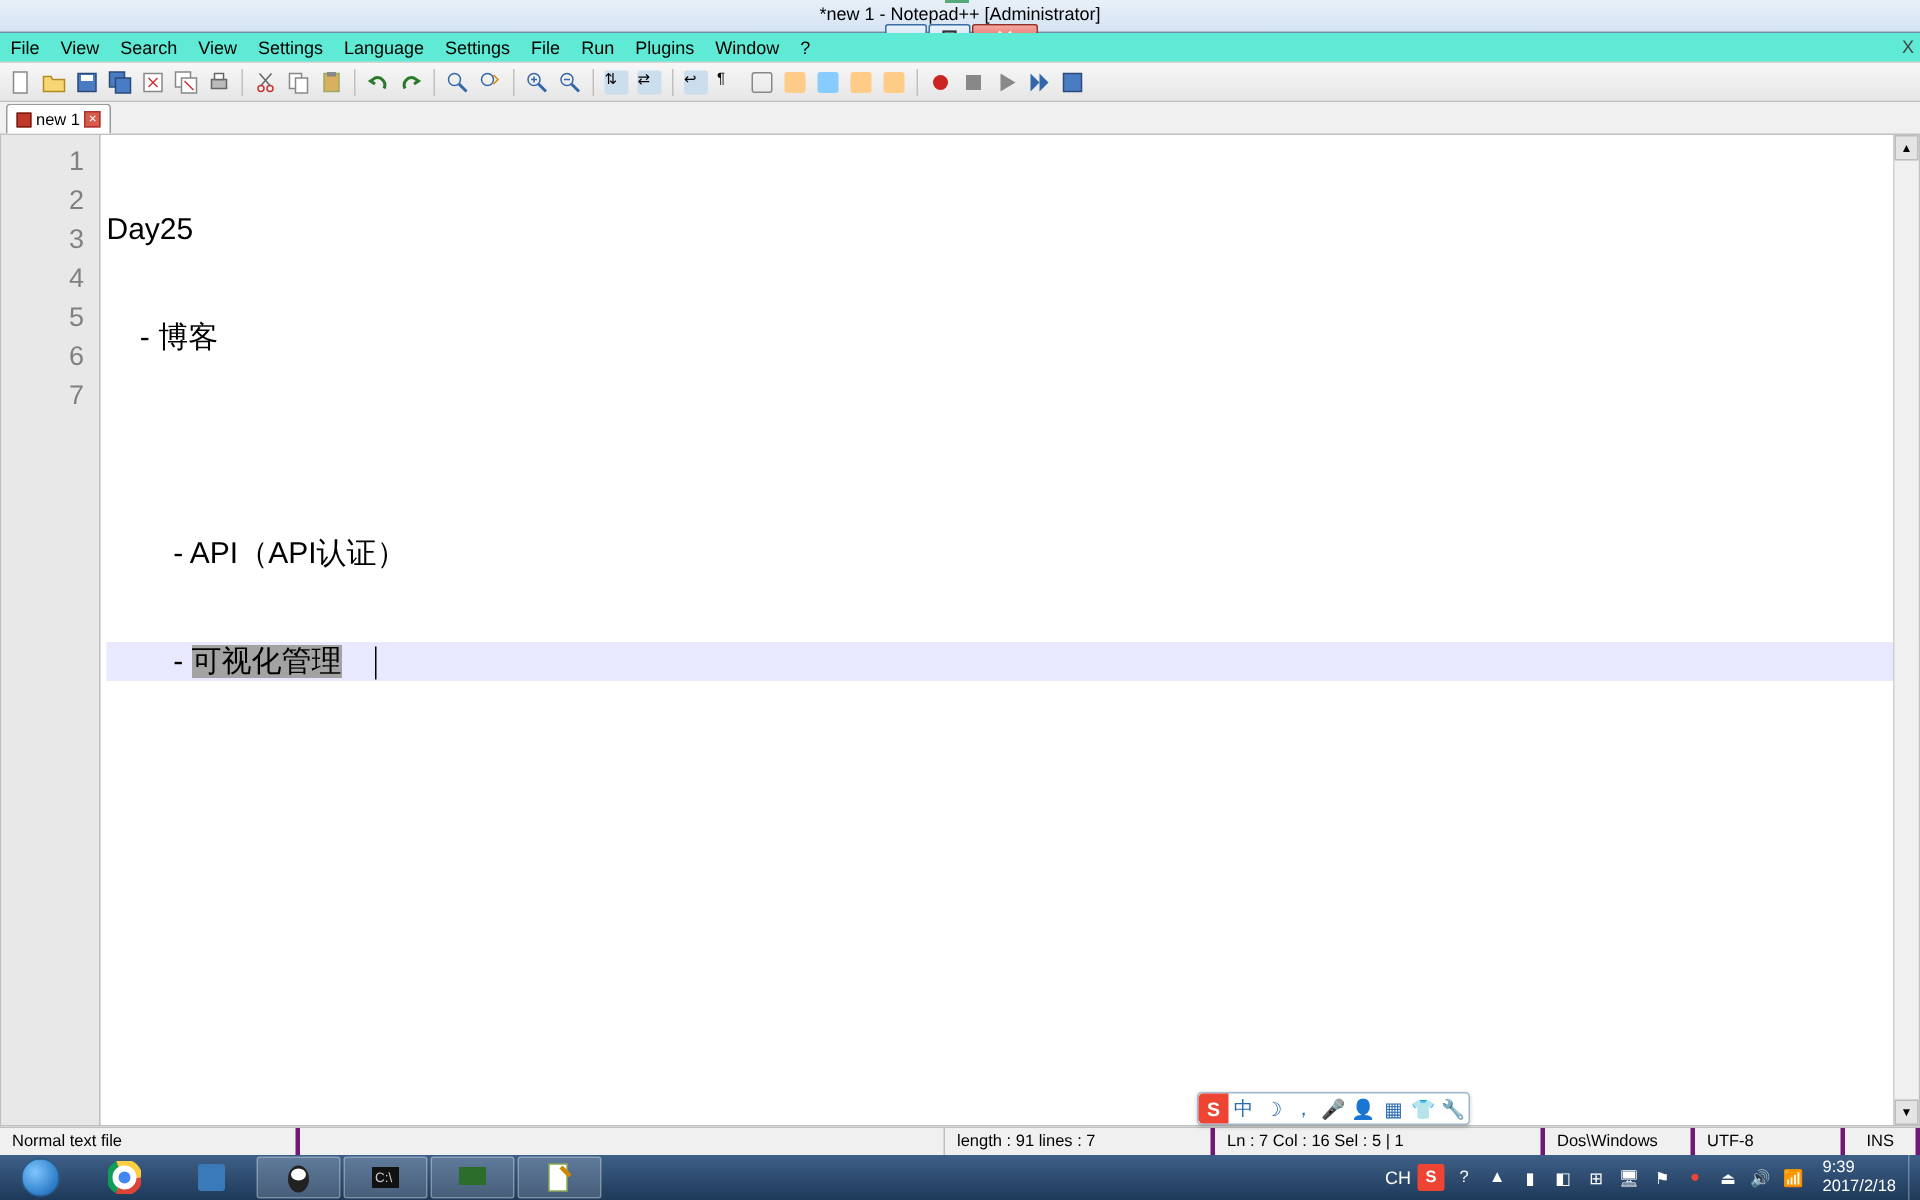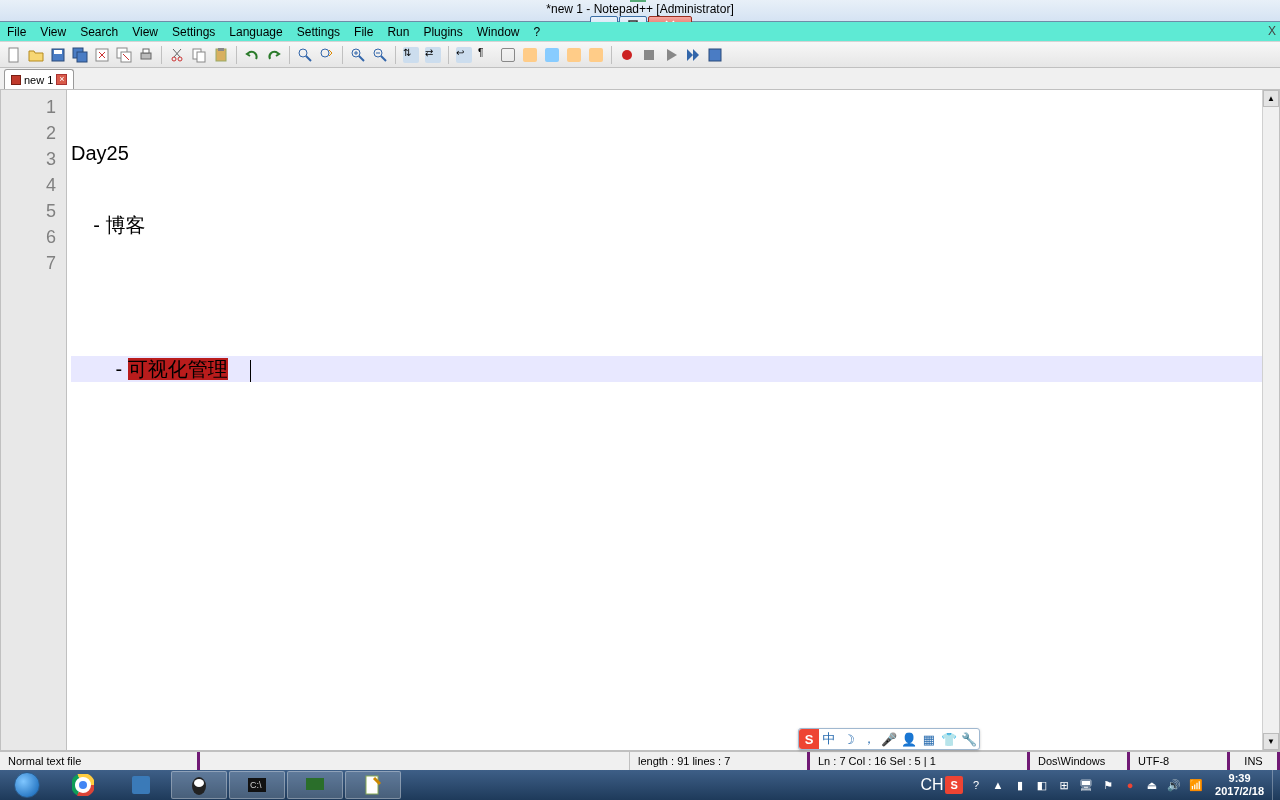--- a/index.html
+++ b/index.html
@@ -31,21 +31,21 @@
 .tab .sq { width:10px; height:10px; background:#c0392b; border:1px solid #7a1f14; }
 .tab .x { width:11px; height:11px; background:#d95b4a; color:#fff; font-size:9px; display:flex; align-items:center; justify-content:center; border:1px solid #a33; line-height:1; }
 
 
 .editor { display:flex; height:calc(800px - 22px - 20px - 26px - 22px - 19px - 30px); font-family:"Courier New",monospace; font-size:20px; background:#fff; position:relative; border:1px solid #c0c0c0; border-top:none; }
 .gutter { width:66px; background:#e8e8e8; color:#808080; text-align:right; padding:4px 10px 4px 4px; border-right:1px solid #c0c0c0; font-size:18px; font-family:"Courier New",monospace; }
 .gutter div { height:26px; line-height:26px; }
 .code { flex:1; padding:4px 0 4px 4px; white-space:pre; position:relative; }
 .codeline { height:26px; line-height:26px; }
 .codeline.active { background:#e8e8ff; }
-.hl { background:#b91c1c; }
+.hl { background:#a3a3a3; }
 .cursor { display:inline-block; width:1px; height:22px; background:#000; vertical-align:middle; margin-left:22px; }
 .scrollbar-v { position:absolute; right:0; top:0; bottom:0; width:17px; background:#f0f0f0; border-left:1px solid #d0d0d0; }
 .scrollbar-v .arrow { height:17px; background:#e4e4e4; border:1px solid #bcbcbc; display:flex; align-items:center; justify-content:center; font-size:8px; }
 .scrollbar-v .track { position:absolute; top:17px; bottom:17px; left:0; right:0; }
 .scrollbar-v .arrow.bottom { position:absolute; bottom:0; left:0; right:0; }
 
 
 .statusbar { height:19px; background:#f0f0f0; border-top:1px solid #c0c0c0; display:flex; font-size:11px; color:#000; }
 .statusbar .cell { padding:0 8px; border-right:3px solid #701a75; line-height:18px; }
 .statusbar .spacer { flex:1; border-right:1px solid #c0c0c0; }
@@ -57,21 +57,21 @@
 
 
 .taskbar { position:absolute; left:0; right:0; bottom:0; height:30px; background:linear-gradient(#3e5f87,#1e3a5a); display:flex; align-items:center; }
 .start { width:54px; height:30px; display:flex; align-items:center; justify-content:center; }
 .start .orb { width:26px; height:26px; border-radius:50%; background:radial-gradient(circle at 35% 35%, #7fc6ff, #0a5db0); border:1px solid #2a5a8a; position:relative; }
 .tb-item { width:56px; height:28px; margin:0 1px; display:flex; align-items:center; justify-content:center; border-radius:2px; }
 .tb-item.active { background:rgba(255,255,255,.18); border:1px solid rgba(255,255,255,.3); }
 .tb-item .ic { width:22px; height:22px; display:flex; align-items:center; justify-content:center; }
 .tray { margin-left:auto; display:flex; align-items:center; height:30px; color:#fff; font-size:11px; }
 .tray .ti { width:18px; height:18px; margin:0 2px; display:flex; align-items:center; justify-content:center; }
-.tray .clock { text-align:center; padding:0 8px; line-height:13px;font-weight:bold; }
+.tray .clock { text-align:left; padding:0 8px; line-height:13px; }
 
 
 .g { font-size:10px; border-radius:2px; }
 </style>
 </head>
 <body>
 
 <div class="titlebar">
   <span class="icon"></span>
   <span class="title">*new 1 - Notepad++ [Administrator]</span>
@@ -288,20 +288,21 @@
     <div>3</div>
     <div>4</div>
     <div>5</div>
     <div>6</div>
     <div>7</div>
   </div>
   <div class="code">
     <div class="codeline">Day25</div>
     <div class="codeline">    - 博客</div>
     <div class="codeline"></div>
+    <div class="codeline">        - API（API认证）</div>
     <div class="codeline active"><span>        - </span><span class="hl">可视化管理</span><span class="cursor"></span></div>
   </div>
   <div class="scrollbar-v">
     <div class="arrow">▲</div>
     <div class="track"></div>
     <div class="arrow bottom">▼</div>
   </div>
 </div>
 
 <div class="statusbar">
@@ -374,21 +375,21 @@
   <div class="tb-item active">
       <div class="ic">
         <svg viewBox="0 0 22 22">
           <rect x="4" y="2" width="12" height="18" fill="#fff" stroke="#8a5"></rect>
           <line x1="12" y1="4" x2="18" y2="10" stroke="#c80" stroke-width="3"></line>
         </svg>
       </div>
     </div>
 
   <div class="tray">
-    <div class="ti" style="font-size:16px;">CH</div>
+    <div class="ti" style="font-size:12px;">CH</div>
     <div class="ti" style="background:#e43;color:#fff;border-radius:2px;font-weight:bold;">S</div>
     <div class="ti">?</div>
     <div class="ti">▲</div>
     <div class="ti">▮</div>
     <div class="ti">◧</div>
     <div class="ti">⊞</div>
     <div class="ti">🖥</div>
     <div class="ti">⚑</div>
     <div class="ti" style="color:#e43;">●</div>
     <div class="ti">⏏</div>

